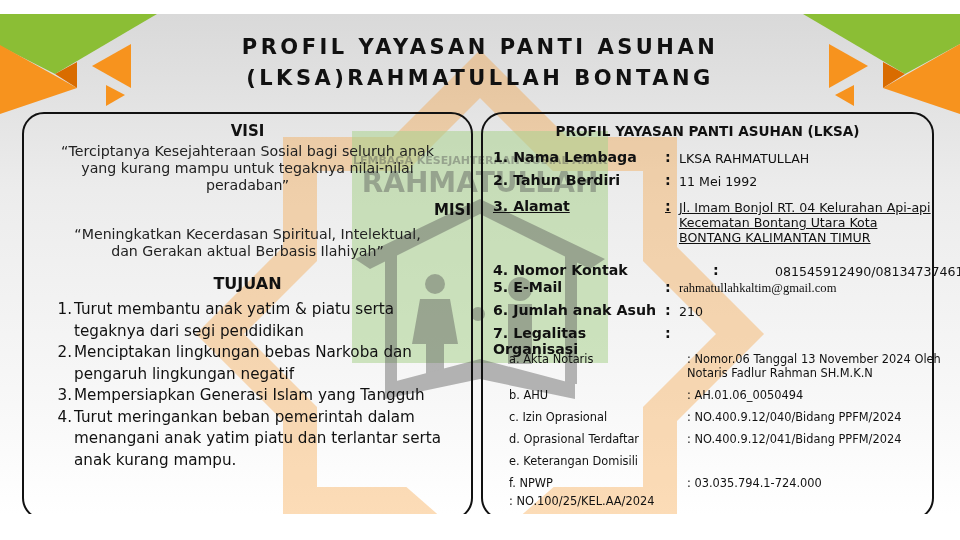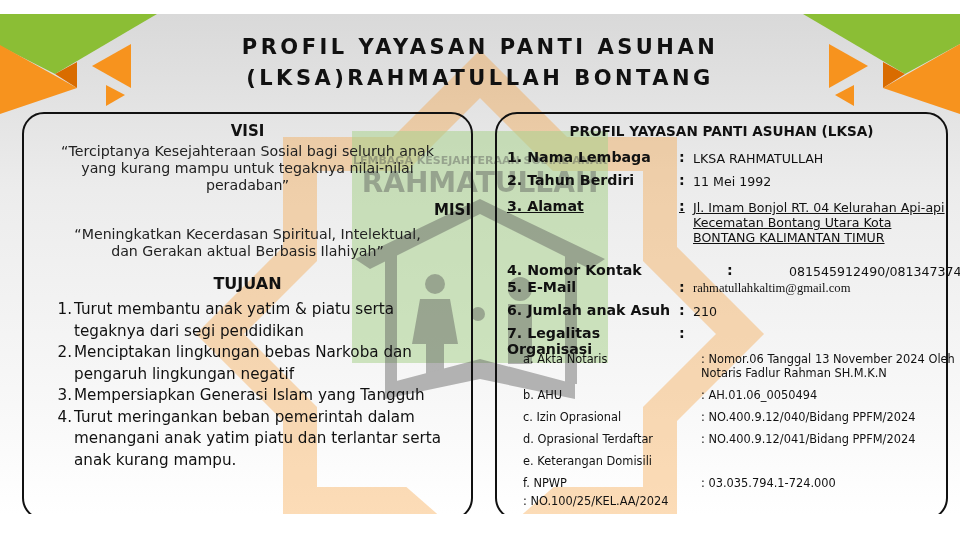--- a/index.html
+++ b/index.html
@@ -18,21 +18,21 @@
     position: absolute; left: 0; top: 18px; width: 960px; text-align: center;
     font-family: "DejaVu Sans", sans-serif; font-weight: bold; font-size: 21px;
     letter-spacing: 3.5px; line-height: 31px; color: #111;
   }
 
   .panel {
     position: absolute; border: 2.5px solid #111; border-radius: 22px;
     background: transparent;
   }
   .panel-left { left: 22px; top: 98px; width: 451px; height: 408px; }
-  .panel-right { left: 481px; top: 98px; width: 453px; height: 408px; margin-left: 14px; }
+  .panel-right { left: 481px; top: 98px; width: 453px; height: 408px; }
 
   .heading {
     text-align: center; font-weight: bold; font-size: 15px; color: #111;
   }
   .quote { text-align: center; font-size: 14.2px; line-height: 17px; color: #222; }
 
   .tujuan-list { list-style: none; margin-left: 30px; margin-top: 6px; }
   .tujuan-list li { display: flex; font-size: 15.2px; line-height: 21.5px; color: #111; }
   .tujuan-list .num { width: 18px; flex-shrink: 0; text-align: right; margin-right: 2px; }
 

